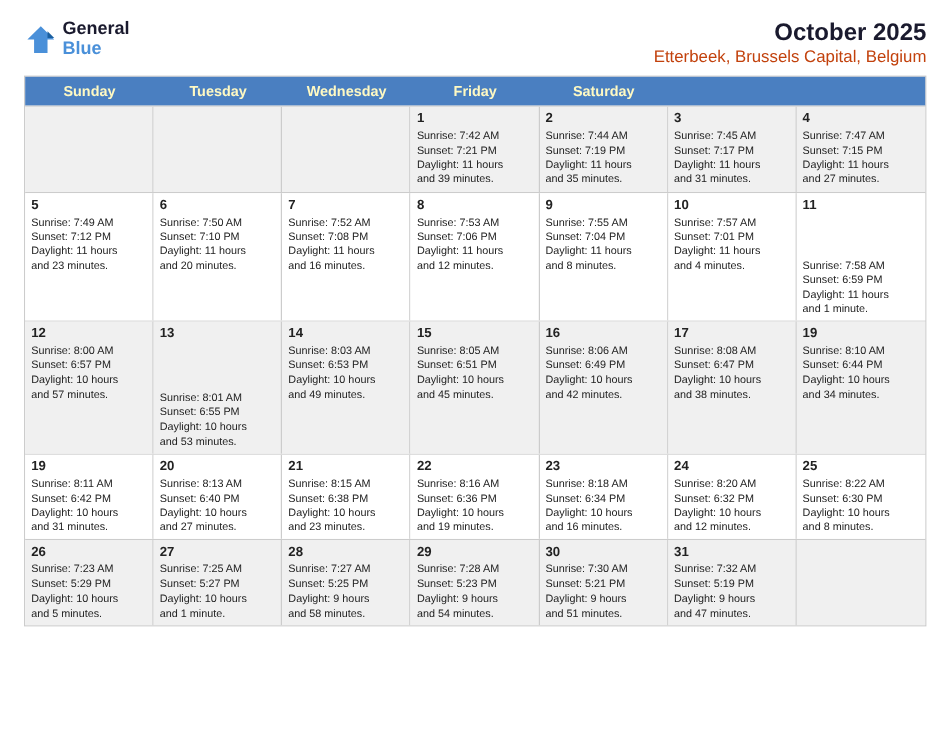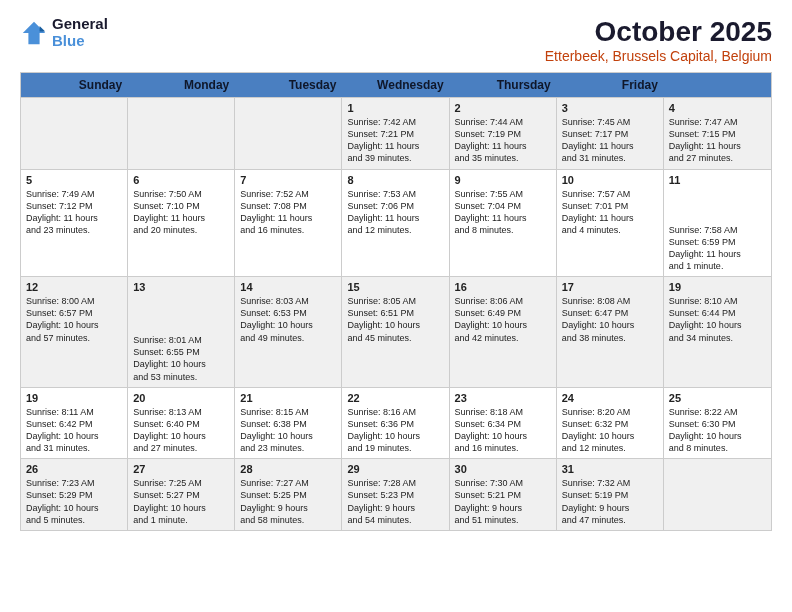--- a/index.html
+++ b/index.html
@@ -29,45 +29,45 @@
       gap: 4px;
     }
     .logo-icon {
       width: 28px;
       height: 28px;
     }
     .title-area {
       text-align: right;
     }
     .month-title {
-      font-size: 28px;
+      font-size: 20px;
       font-weight: bold;
       color: #1a1a2e;
     }
     .subtitle {
       font-size: 14px;
       color: #c2410c;
     }
     .calendar {
       flex: 1;
       display: flex;
       flex-direction: column;
       border: 1px solid #ccc;
     }
     .cal-header {
       display: grid;
       grid-template-columns: repeat(7, 1fr);
       background: #4a7fc1;
     }
     .cal-header-cell {
-      color: #0f172a;
+      color: #fef9c3;
       font-size: 12px;
       font-weight: bold;
       padding: 5px 6px;
-      text-align: right;
+      text-align: center;
     }
     .cal-body {
       flex: 1;
       display: flex;
       flex-direction: column;
     }
     .cal-row {
       display: grid;
       grid-template-columns: repeat(7, 1fr);
       flex: 1;
@@ -121,25 +121,24 @@
     </div>
     <div class="title-area">
       <div class="month-title">October 2025</div>
       <div class="subtitle">Etterbeek, Brussels Capital, Belgium</div>
     </div>
   </div>
 
   <div class="calendar">
     <div class="cal-header">
     <div class="cal-header-cell">Sunday</div>
-        <div class="cal-header-cell">Monday</div>
         <div class="cal-header-cell">Tuesday</div>
         <div class="cal-header-cell">Wednesday</div>
-        <div class="cal-header-cell">Thursday</div>
         <div class="cal-header-cell">Friday</div>
+        <div class="cal-header-cell">Saturday</div>
       </div>
     <div class="cal-body">
     <div class="cal-row">
           <div class="cal-cell empty-cell"></div>
           <div class="cal-cell empty-cell"></div>
           <div class="cal-cell empty-cell"></div>
           <div class="cal-cell shaded">
             <span class="day-num">1</span>
             <div class="cell-text" style="white-space: pre-line;">Sunrise: 7:42 AM
 Sunset: 7:21 PM

